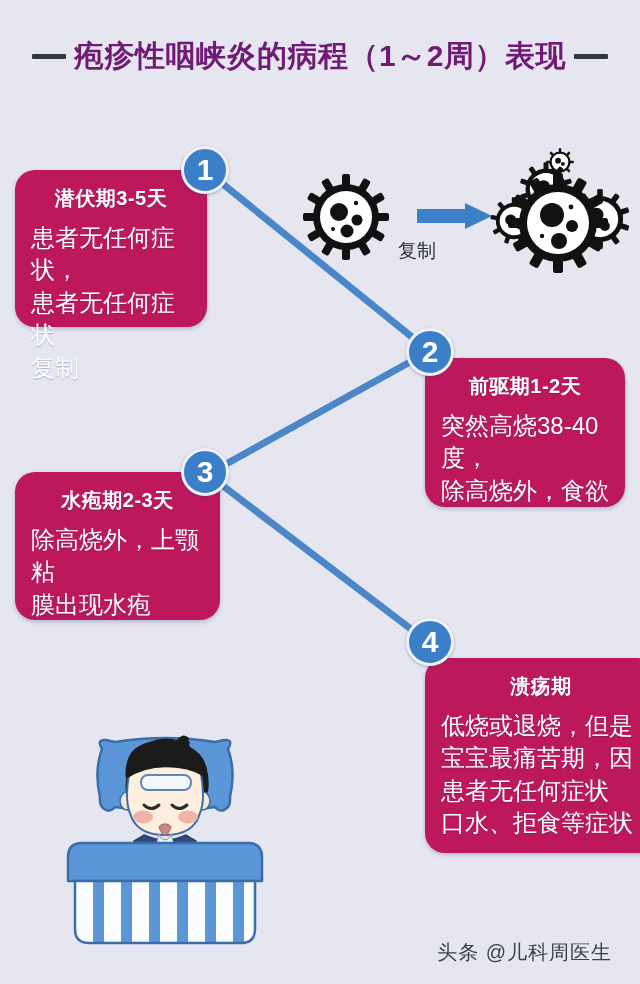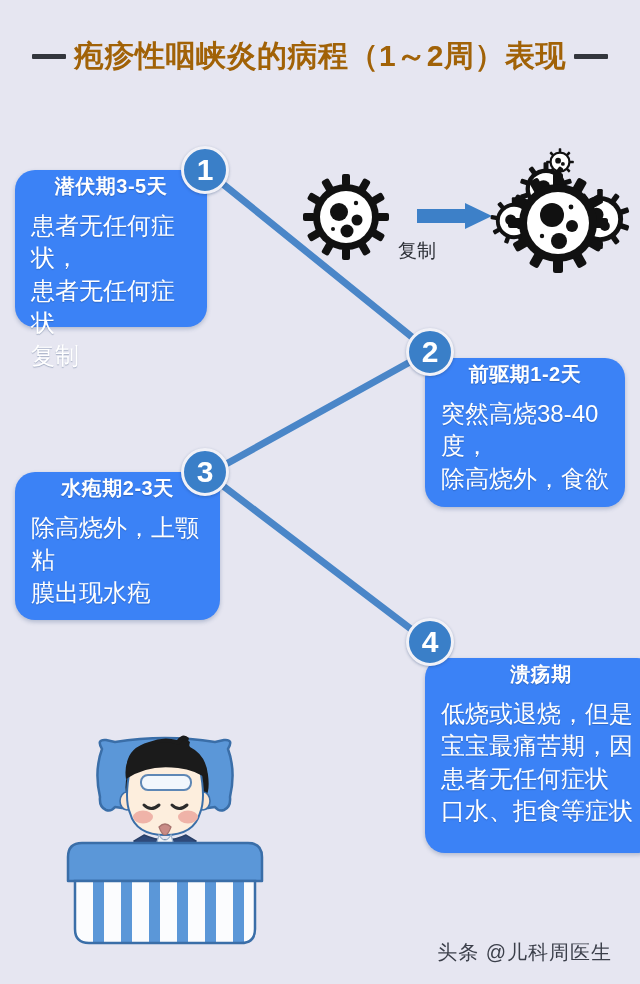--- a/index.html
+++ b/index.html
@@ -14,35 +14,35 @@
 
   
   .title-bar{
     position:absolute; left:0; top:30px; width:640px; height:52px;
     display:flex; align-items:center; justify-content:center; gap:8px;
   }
   .title-dash{
     display:block; width:34px; height:5px; background:#33363d; border-radius:1px; flex:none;
   }
   .title-text{
-    font-size:30px; font-weight:bold; color:#a16207; letter-spacing:.5px;
+    font-size:30px; font-weight:bold; color:#701a75; letter-spacing:.5px;
     white-space:nowrap; line-height:1;
   }
 
   
   #lines{ position:absolute; left:0; top:0; width:640px; height:984px; }
 
   
   .card{
     position:absolute;
-    background:#3b82f6;
+    background:#be185d;
     border-radius:20px;
     box-shadow:0 2px 4px rgba(40,70,120,.28);
     color:#ffffff;
-    padding:4px 16px 14px 16px;
+    padding:16px 16px 14px 16px;
   }
   .card-title{
     text-align:center; font-size:20px; font-weight:bold; color:#ffffff;
     letter-spacing:.5px; line-height:1.2; margin-bottom:12px;
     text-shadow:0 1px 1px rgba(20,50,95,.35);
   }
   .card-body{
     font-size:24px; line-height:1.35; color:#ffffff; font-weight:normal;
     text-shadow:0 1px 1px rgba(20,50,95,.3);
   }

